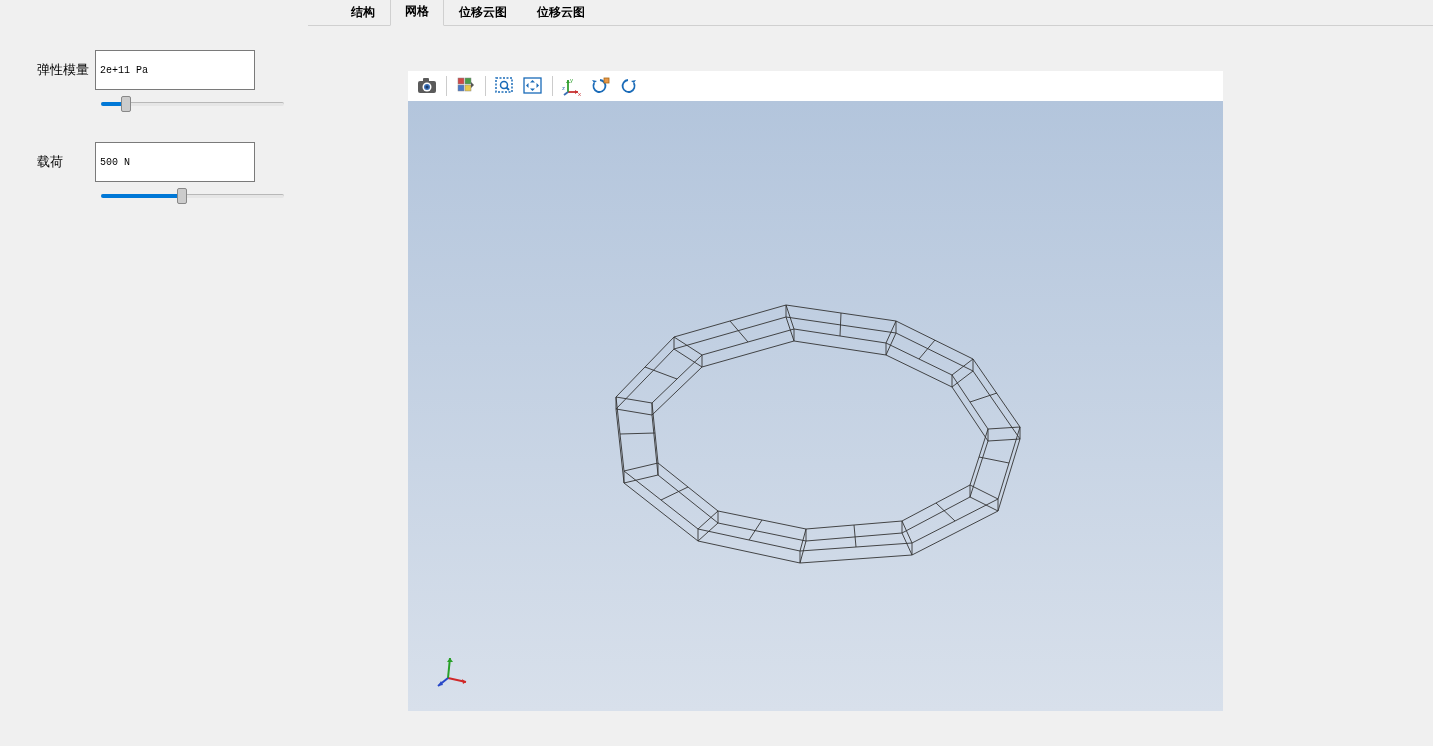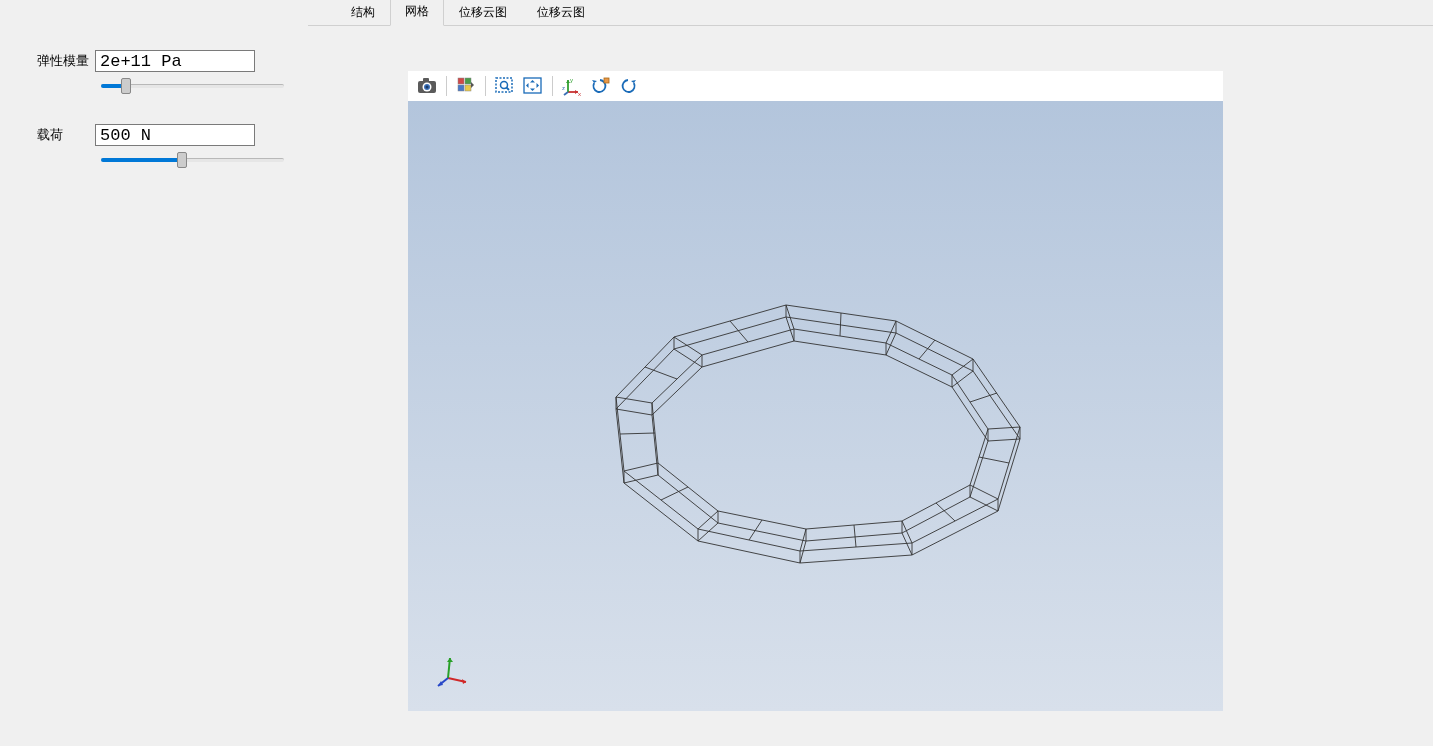--- a/index.html
+++ b/index.html
@@ -37,25 +37,25 @@
       font-size: 13px;
       color: #000;
       text-align: left;
       width: auto;
       margin-right: 4px;
       margin-left: -58px;
       min-width: 54px;
     }
     .param-input {
       width: 160px;
-      height: 22px;
+      height: 40px;
       border: 1px solid #7a7a7a;
       background: #fff;
       font-family: "Courier New", monospace;
-      font-size: 17px;
+      font-size: 10px;
       padding: 1px 4px;
     }
     .slider-container {
       width: 195px;
       height: 20px;
       position: relative;
       margin-left: 0;
     }
     .slider-track {
       position: absolute;
@@ -116,20 +116,21 @@
     }
     .tab {
       padding: 4px 14px 5px 14px;
       font-size: 12px;
       color: #000;
       cursor: pointer;
       border: 1px solid transparent;
       border-bottom: none;
       position: relative;
       bottom: -1px;
+      font-weight: bold;
     }
     .tab.active {
       background: #f0f0f0;
       border: 1px solid #d0d0d0;
       border-bottom: 1px solid #f0f0f0;
     }
     .tab-content {
       flex: 1;
       background: #f0f0f0;
       padding: 45px 95px 20px 100px;

